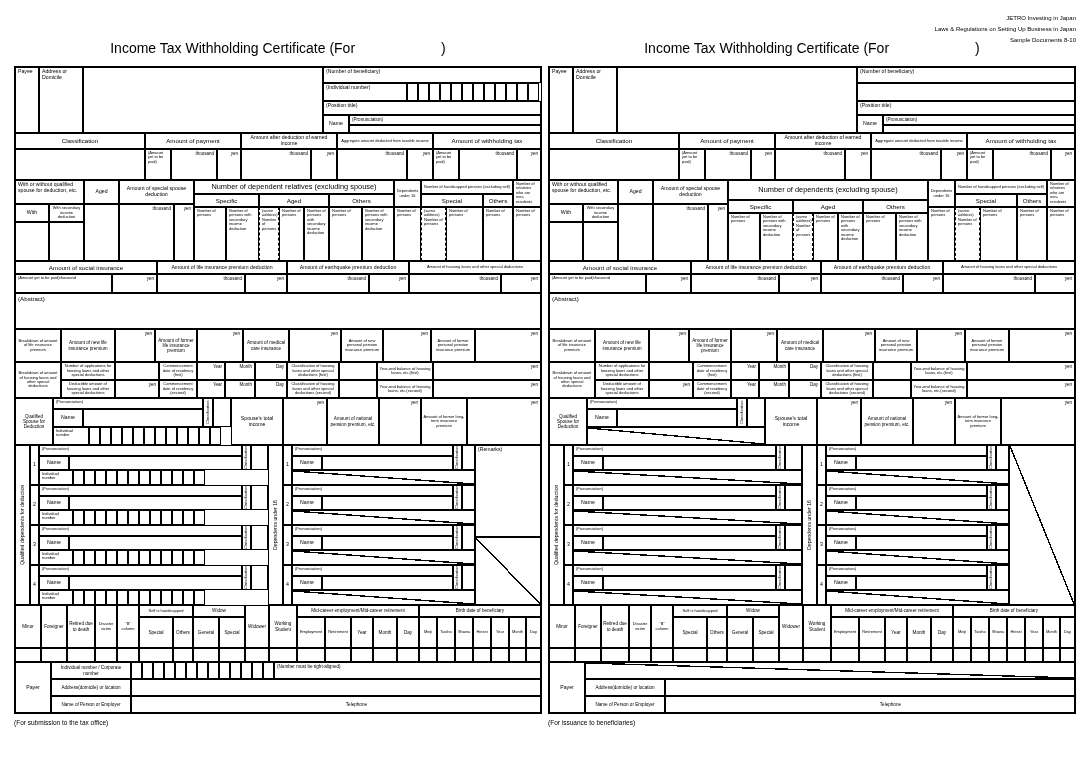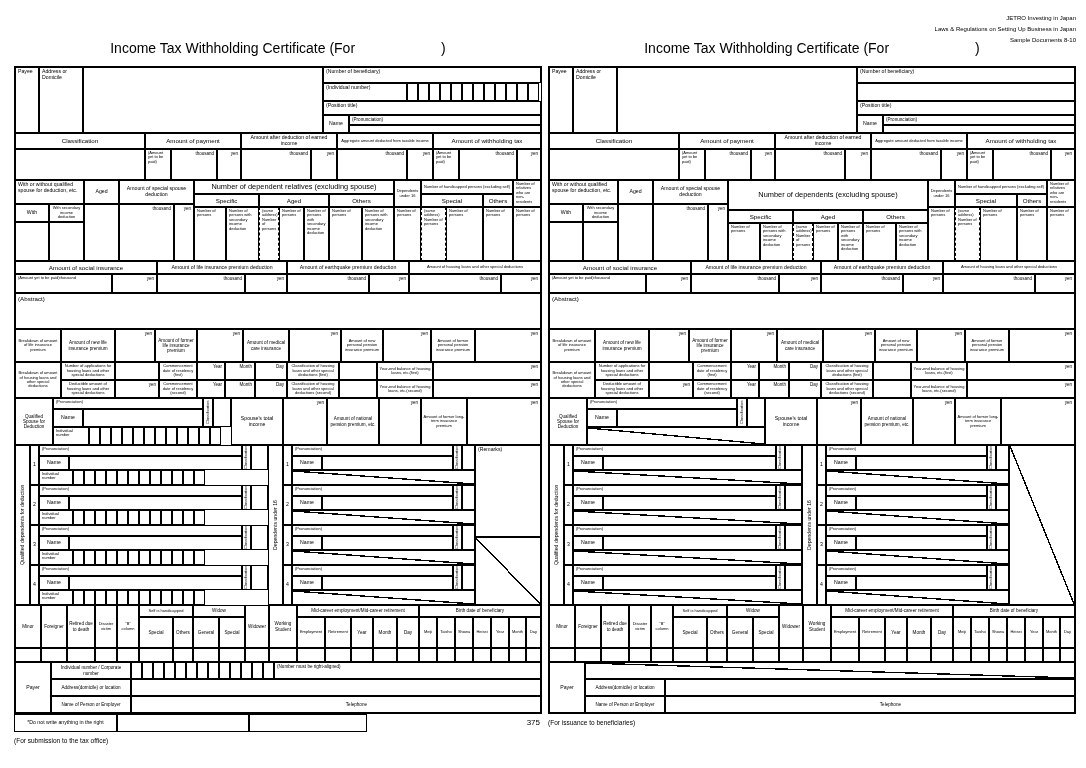--- a/index.html
+++ b/index.html
@@ -728,26 +728,20 @@
             <div class="c f45 ctr" style="width:80px">Name of Person or Employer</div>
             <div class="c grow">
                 <span class="telpos">Telephone</span>
               </div>
           </div>
         </div>
       </div>
 
     </div>
 
-    <div class="fx" style="height:18px">
-      <div class="c f5 ctr" style="width:103px">*Do not write anything in the right</div>
-      <div class="c" style="width:132px"></div>
-      <div class="c" style="width:118px"></div>
-      <div class="pageno">375</div>
-    </div>
     <div class="footerline">(For submission to the tax office)</div>
   </div>
 
   <div class="formwrap" id="form-right">
     <div class="ftitle">
       <span>Income Tax Withholding Certificate  (For</span><span class="tgap"></span><span>)</span>
     </div>
     <div class="fbox">
 
       <div class="fx" style="height:66px">
@@ -840,21 +834,21 @@
           <div class="fx grow">
             <div class="c grow">
                 <span class="unit">thousand</span>
               </div>
             <div class="c" style="width:20px">
                 <span class="unit">yen</span>
               </div>
           </div>
         </div>
         <div class="co" style="width:200px">
-          <div class="c f7 ctr" style="height:30px">Number of dependents (excluding spouse)</div>
+          <div class="c f7 ctr" style="height:20px">Number of dependents (excluding spouse)</div>
           <div class="fx" style="height:13px">
             <div class="c f6 ctr" style="width:65px">Specific</div>
             <div class="c f6 ctr" style="width:70px">Aged</div>
             <div class="c f6 ctr grow">Others</div>
           </div>
           <div class="fx grow">
             <div class="c f4 top" style="width:32px">Number of persons</div>
             <div class="c f4 top" style="width:33px">Number of persons with secondary income deduction</div>
             <div class="c f4 top dashlr" style="width:20px">(same address) Number of persons</div>
             <div class="c f4 top" style="width:25px">Number of persons</div>

